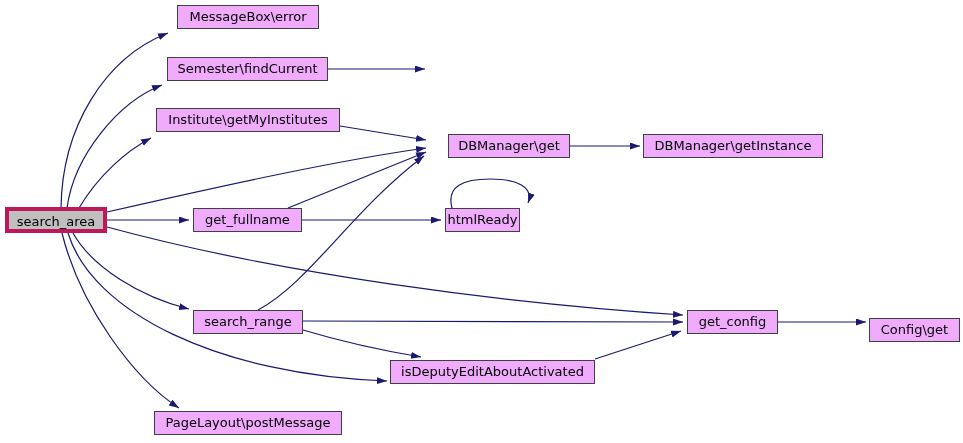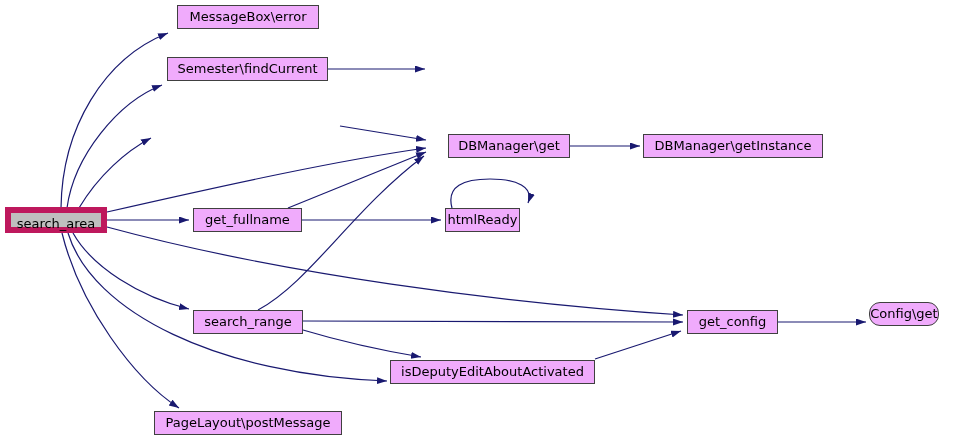--- a/index.html
+++ b/index.html
@@ -8,21 +8,21 @@
     font-family:"DejaVu Sans","Liberation Sans",sans-serif;overflow:hidden;
   }
   .edges{position:absolute;left:0;top:0;width:963px;height:443px;}
   .node{
     position:absolute;box-sizing:border-box;height:24px;
     background:#f0abfc;border:1px solid #404040;color:#000000;
     font-size:13px;line-height:21px;text-align:center;white-space:nowrap;
     cursor:pointer;
   }
   .node.highlight{
-    background:#bfbfbf;border:6px solid #be185d;height:26px;line-height:22px;
+    background:#bfbfbf;border:4px solid #be185d;height:26px;line-height:22px;
     cursor:default;
   }
 </style>
 </head>
 <body>
 
 <div class="canvas">
 
   <svg class="edges" width="963" height="443" viewBox="0 0 963 443">
     <defs>
@@ -54,32 +54,33 @@
     </g>
   </svg>
 
   <div class="node highlight" style="left:5px;top:207px;width:102px;">search_area</div>
 
   <div class="node" style="left:177px;top:5px;width:142px;">MessageBox\error</div>
 
   <div class="node" style="left:167px;top:57px;width:161px;">Semester\findCurrent</div>
 
 
+  <div class="node" style="left:156px;top:108px;width:184px;">Institute\getMyInstitutes</div>
 
   <div class="node" style="left:432px;top:134px;width:122px;margin-left:16px;">DBManager\get</div>
 
   <div class="node" style="left:643px;top:134px;width:180px;">DBManager\getInstance</div>
 
   <div class="node" style="left:193px;top:208px;width:109px;">get_fullname</div>
 
   <div class="node" style="left:445px;top:208px;width:75px;">htmlReady</div>
 
   <div class="node" style="left:193px;top:310px;width:110px;">search_range</div>
 
   <div class="node" style="left:687px;top:310px;width:91px;">get_config</div>
 
-  <div class="node" style="left:869px;top:302px;width:70px;border-radius:11px;">Config\get</div>
+  <div class="node" style="left:869px;top:318px;width:91px;">Config\get</div>
 
   <div class="node" style="left:390px;top:360px;width:205px;">isDeputyEditAboutActivated</div>
 
   <div class="node" style="left:154px;top:411px;width:188px;">PageLayout\postMessage</div>
 
 </div>
 
 </body></html>

